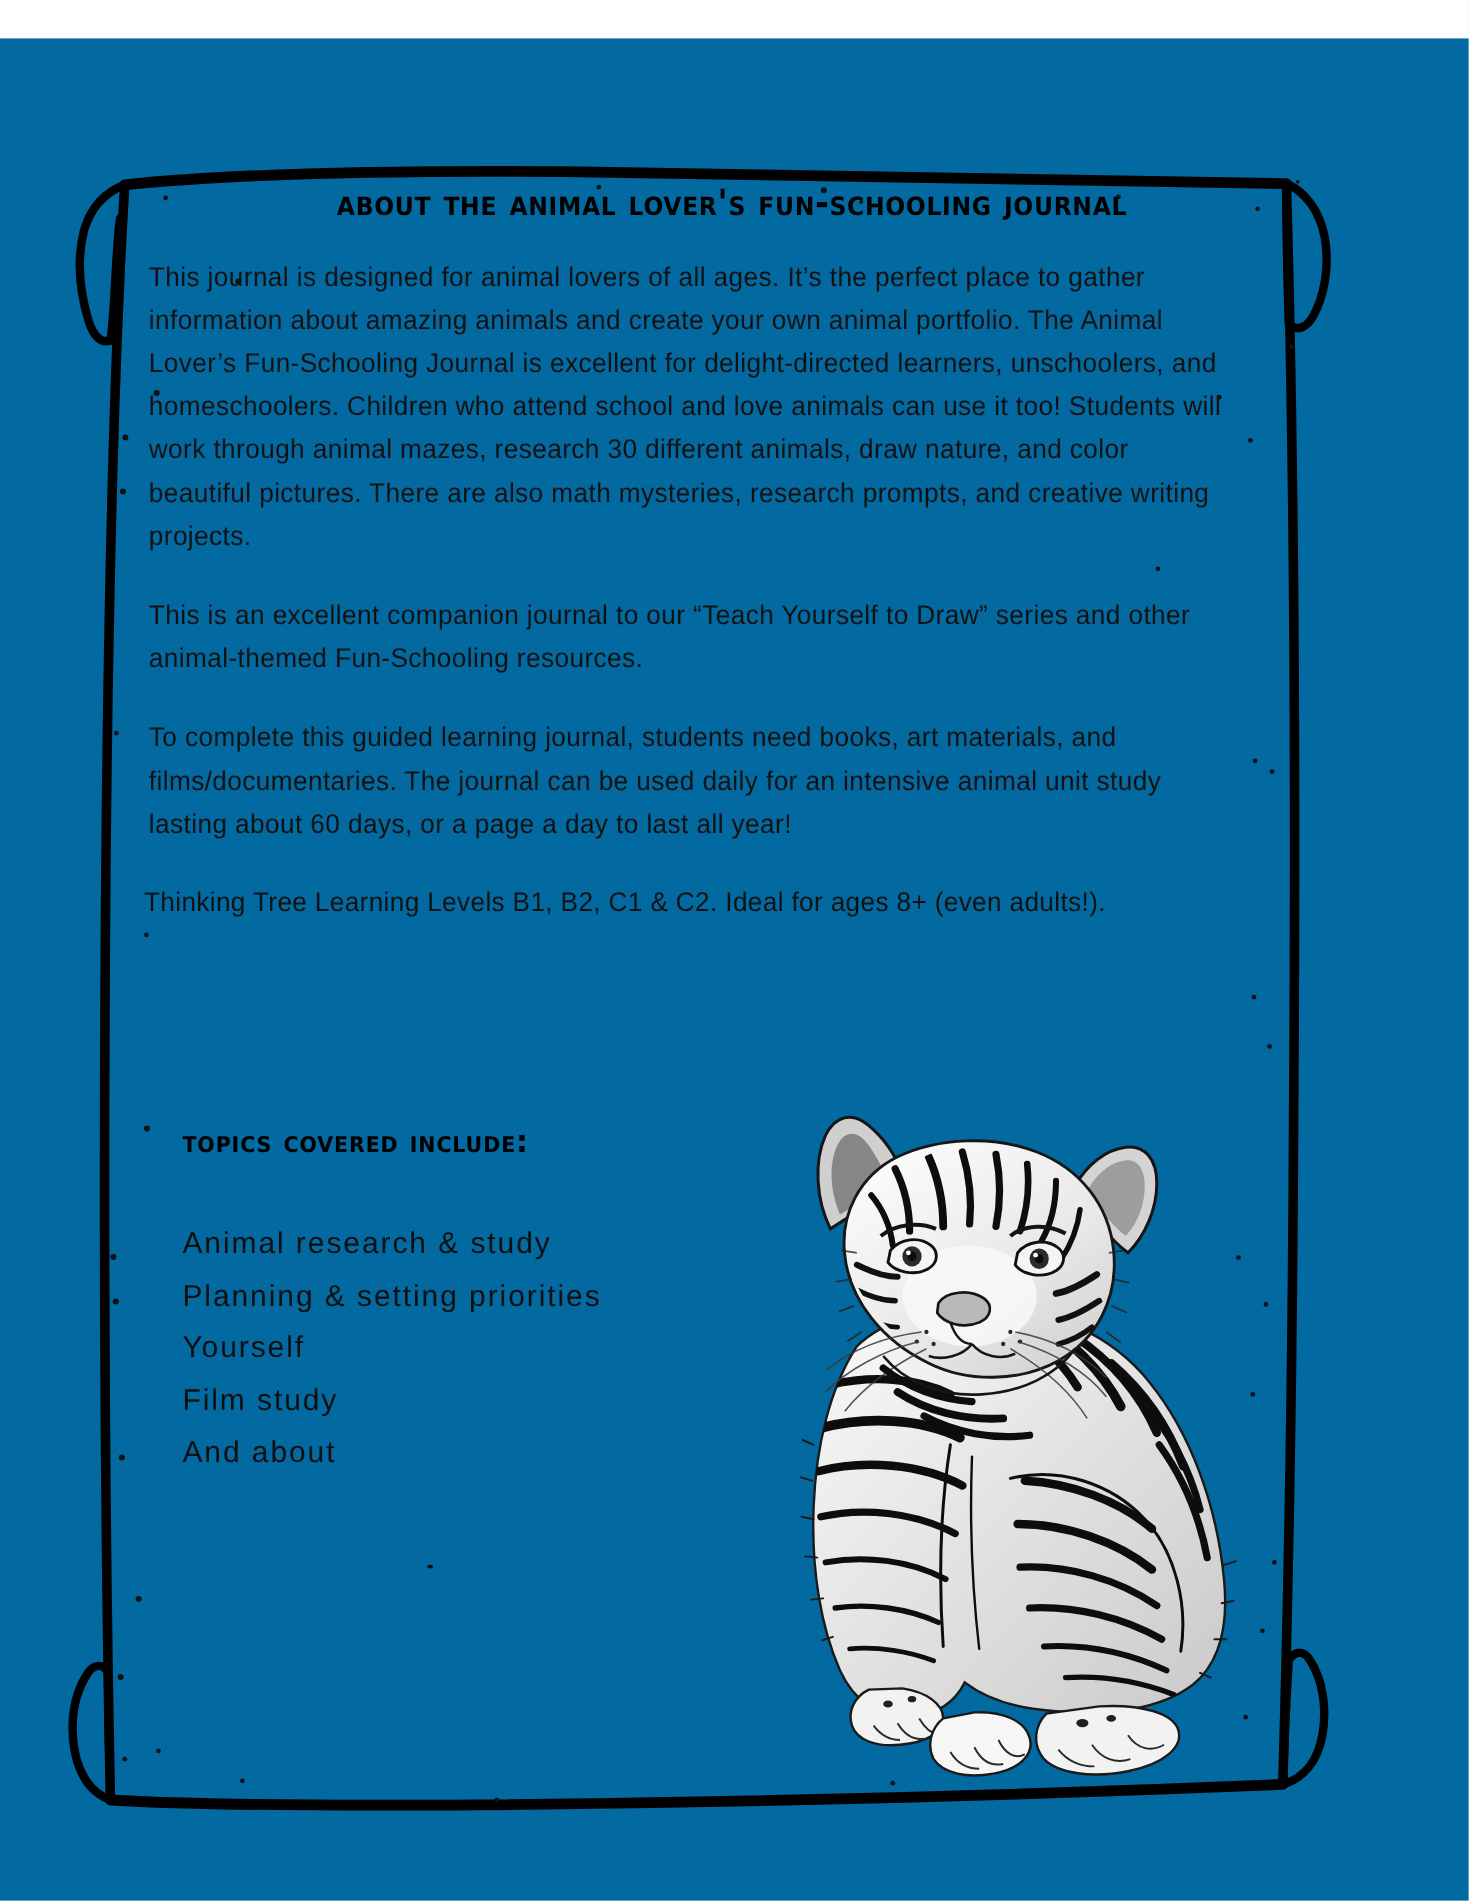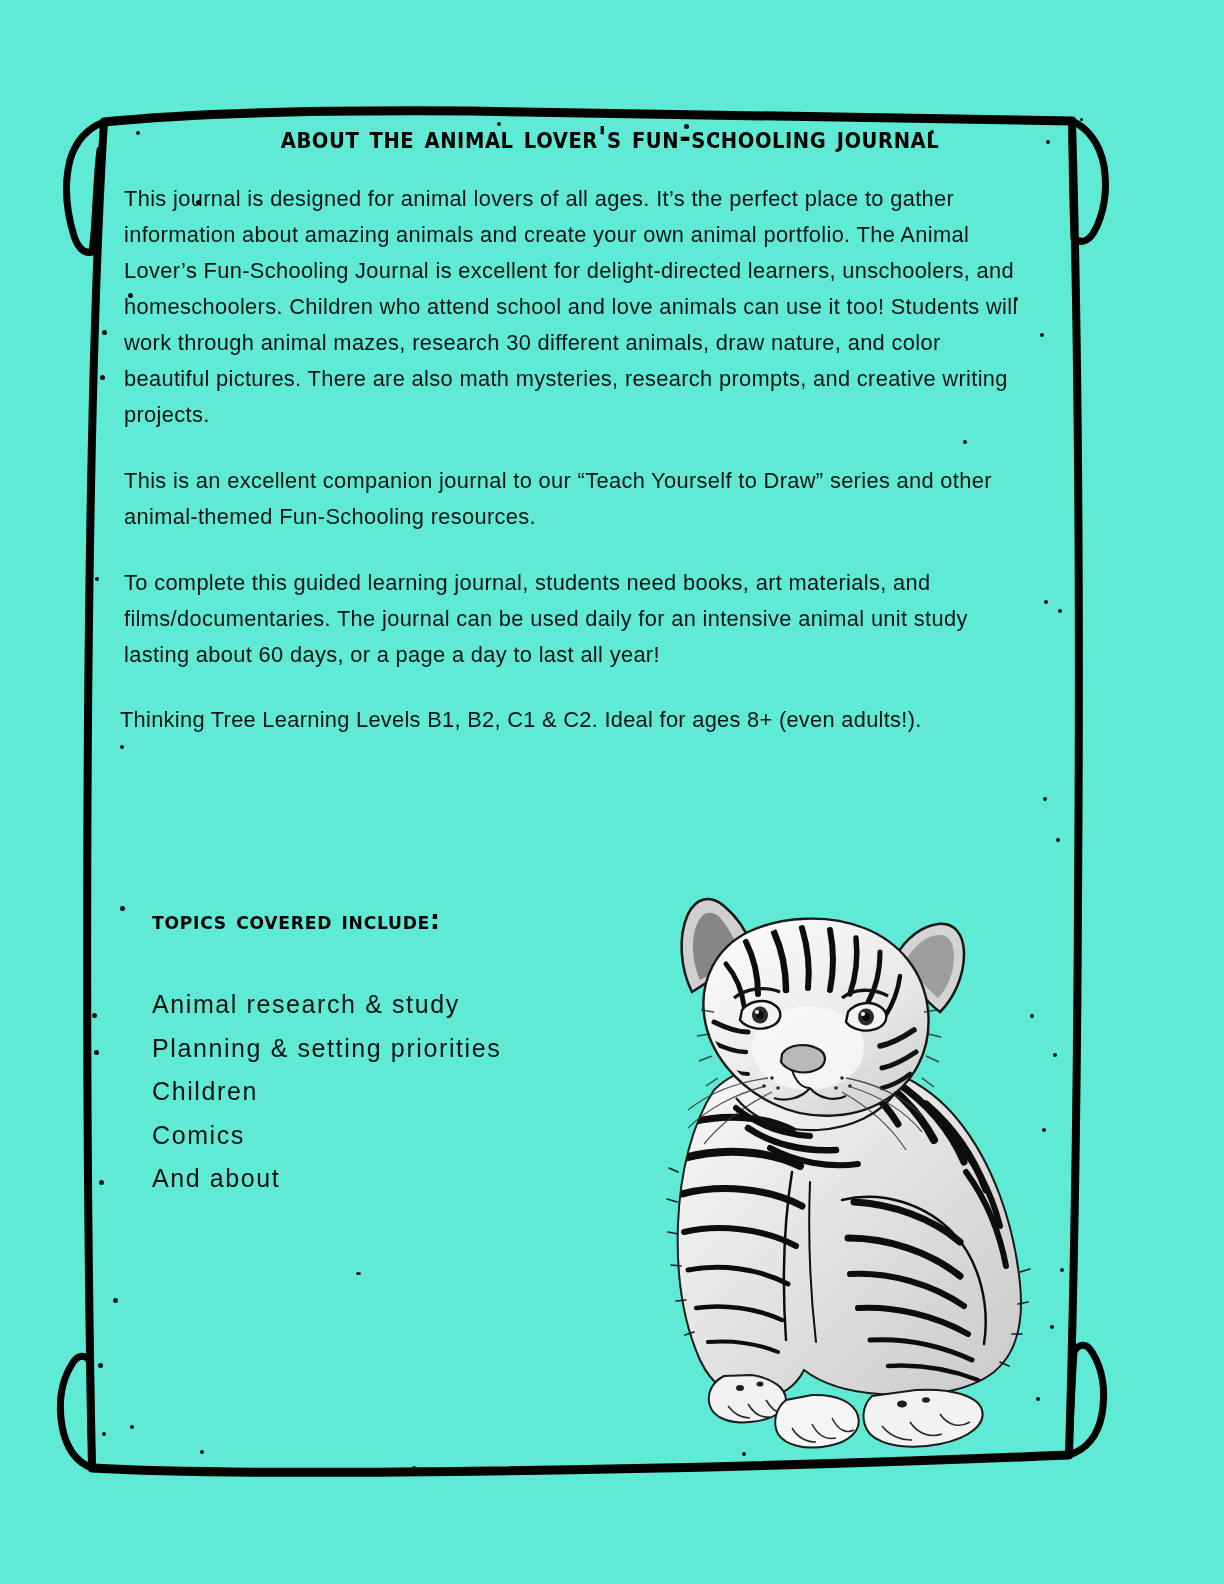--- a/index.html
+++ b/index.html
@@ -12,21 +12,22 @@
     height: 1584px;
     position: relative;
     overflow: hidden;
     font-family: "Liberation Sans", sans-serif;
     color: #0b0b0b;
   }
 
   .page {
     position: absolute;
     inset: 0;
-    background: #5eead4;
+    background: #0369a1;
+    margin-top: 32px;
   }
 
   
   .frame-svg {
     position: absolute;
     left: 0;
     top: 0;
     width: 1224px;
     height: 1584px;
     pointer-events: none;
@@ -221,22 +222,22 @@
       <p class="para">To complete this guided learning journal, students need books, art materials, and films/documentaries. The journal can be used daily for an intensive animal unit study lasting about 60 days, or a page a day to last all year!</p>
       <p class="levels">Thinking Tree Learning Levels B1, B2, C1 &amp; C2. Ideal for ages 8+ (even adults!).</p>
     </div>
   </div>
 
   <div class="topics">
     <h2 class="topics-heading">Topics covered include:</h2>
     <ul class="topics-list">
       <li>Animal research &amp; study</li>
       <li>Planning &amp; setting priorities</li>
-      <li>Children</li>
-      <li>Comics</li>
+      <li>Yourself</li>
+      <li>Film study</li>
       <li>And about</li>
     </ul>
   </div>
 
   <div class="tiger">
     <svg viewBox="0 0 450 590" xmlns="http://www.w3.org/2000/svg">
       <defs>
         <linearGradient id="furG" x1="0" y1="0" x2="1" y2="1">
           <stop offset="0%" stop-color="#fafafa"></stop>
           <stop offset="45%" stop-color="#e4e4e4"></stop>

